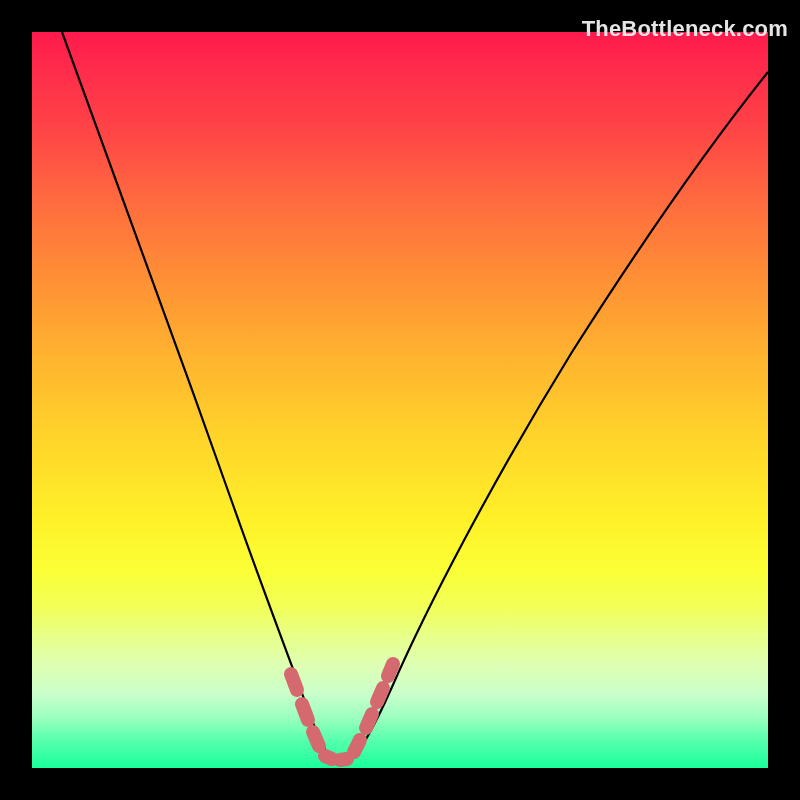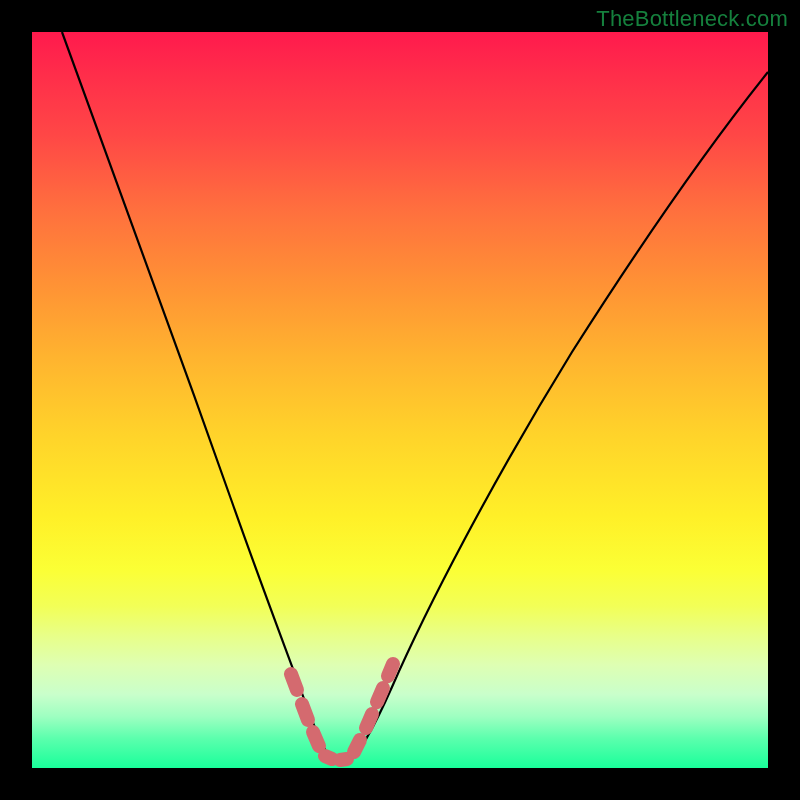--- a/index.html
+++ b/index.html
@@ -49,25 +49,25 @@
       #5bffad 96%,
       #19ff9a 100%
     );
   }
   .svg-layer {
     position: absolute;
     inset: 0;
   }
   .watermark {
     position: absolute;
-    top: 6px;
+    top: 16px;
     right: 12px;
-    color: #15803d;
+    color: #e5e5e5;
     font-size: 22px;
-    font-weight: 400;
+    font-weight: 700;
     letter-spacing: 0.2px;
     user-select: none;
   }
 </style>
 </head>
 <body>
 
 <div class="frame">
 
   <div class="plot">

